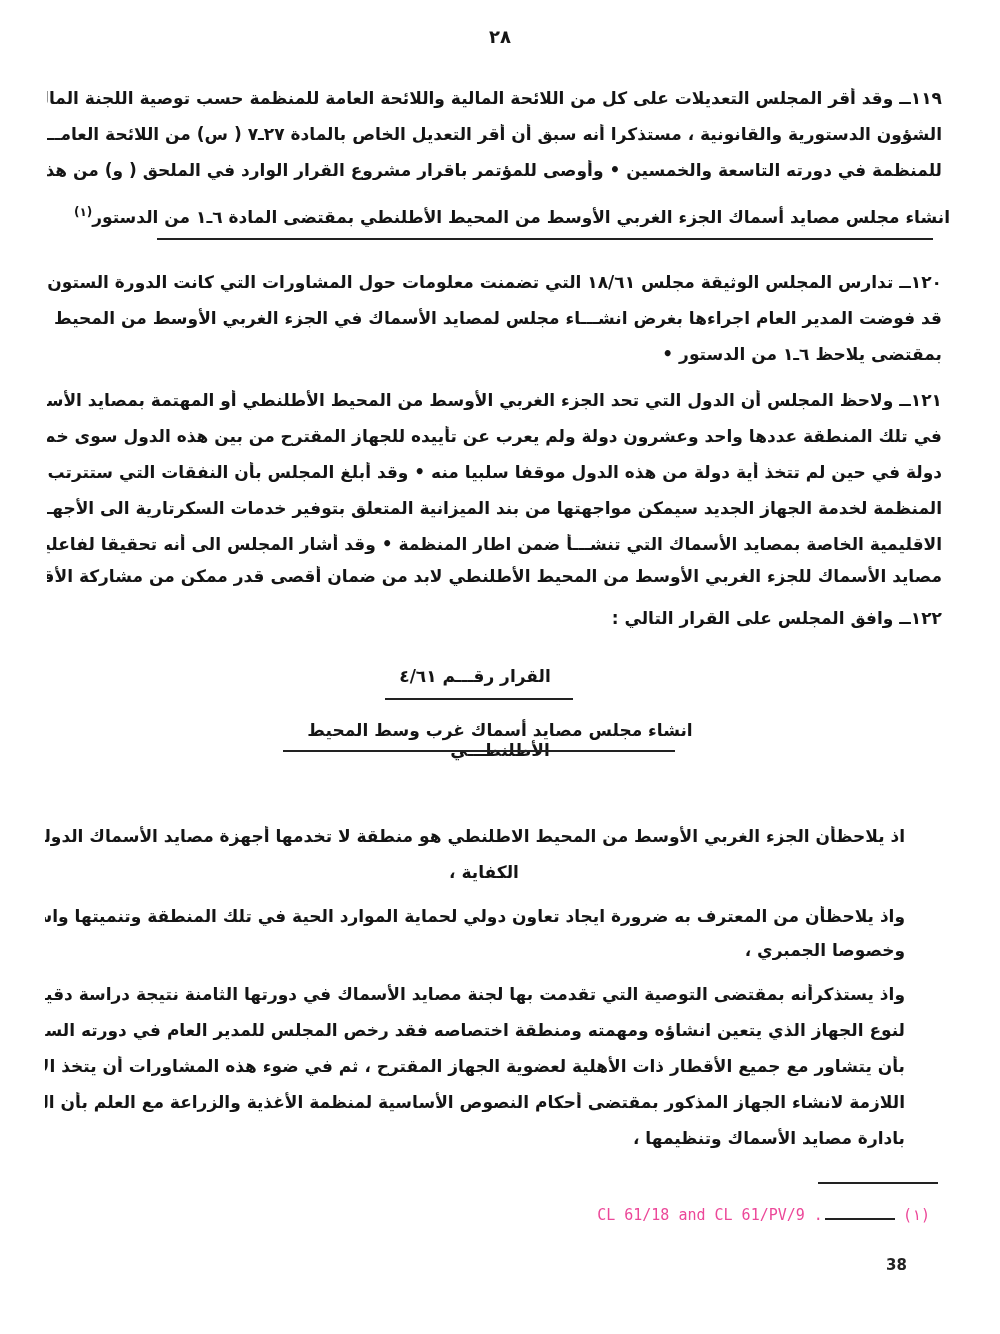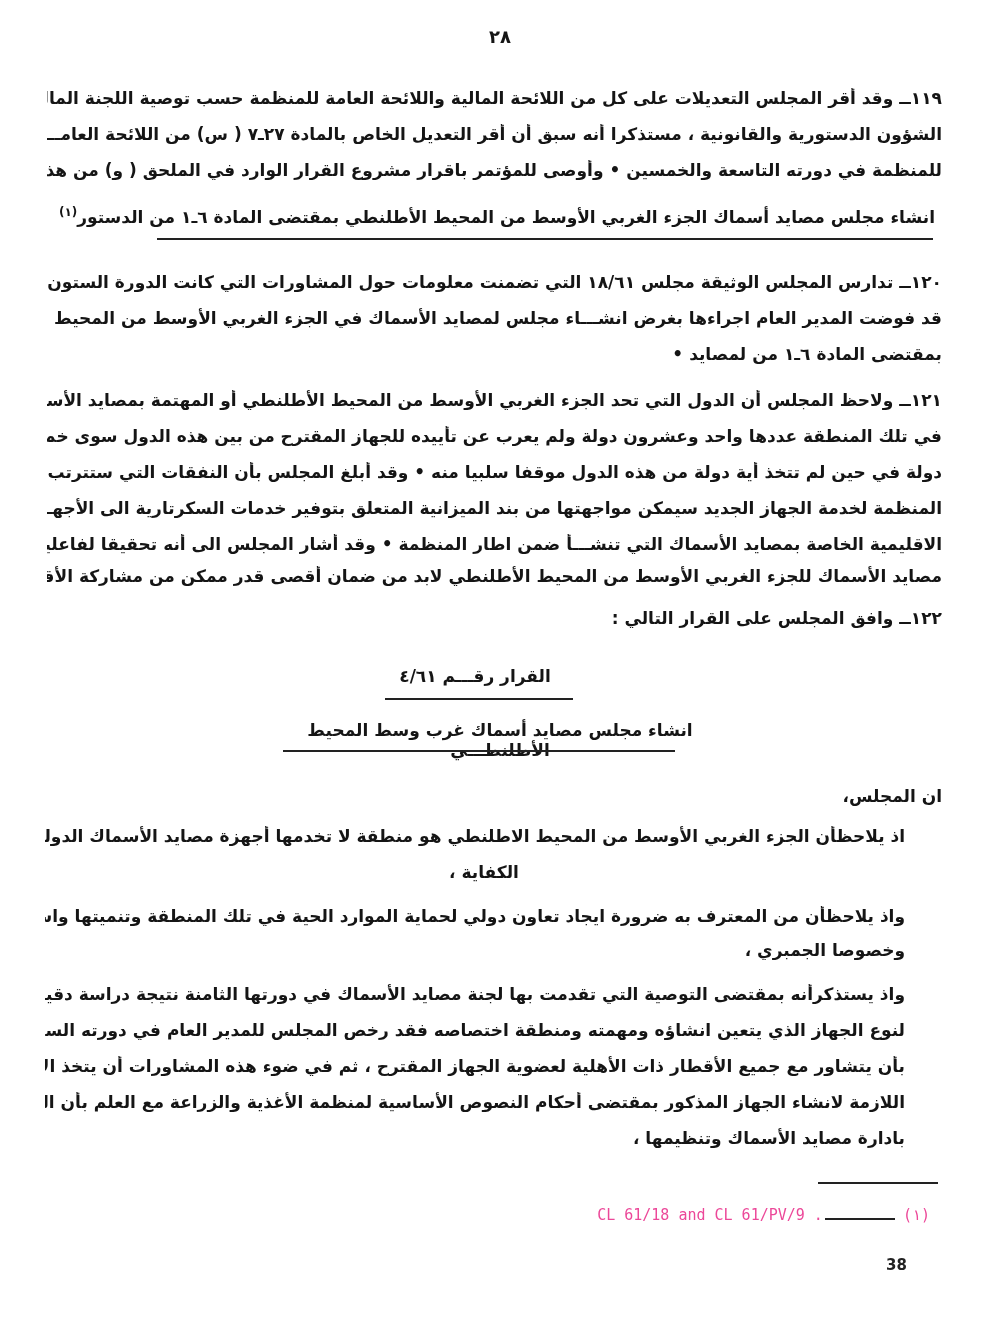--- a/index.html
+++ b/index.html
@@ -22,45 +22,44 @@
 <body>
 
 <div class="page">
 
   <div class="pnum-top ar">٢٨</div>
 
   <div class="line ar just" style="top:88px">١١٩ــ    وقد أقر المجلس التعديلات على كل من اللائحة المالية واللائحة العامة للمنظمة حسب توصية اللجنة المالية ولجنة</div>
   <div class="line ar just" style="top:124px">الشؤون الدستورية والقانونية ، مستذكرا أنه سبق أن أقر التعديل الخاص بالمادة ٢٧ـ٧ ( س) من اللائحة العامـــة</div>
   <div class="line ar just" style="top:160px">للمنظمة في دورته التاسعة والخمسين •  وأوصى للمؤتمر باقرار مشروع القرار الوارد في الملحق ( و) من هذا التقرير •</div>
 
-  <div class="line ar" style="top:205px; right:65px; width:auto; text-align:right;">
+  <div class="line ar" style="top:205px; right:50px; width:auto; text-align:right;">
     <span>انشاء مجلس مصايد أسماك الجزء الغربي الأوسط من المحيط الأطلنطي بمقتضى المادة ٦ـ١ من الدستور</span><sup>(١)</sup>
   </div>
   <div class="rule" style="top:238px; left:157px; width:776px;"></div>
 
   <div class="line ar just" style="top:272px">١٢٠ــ   تدارس المجلس الوثيقة مجلس ١٨/٦١ التي تضمنت معلومات حول المشاورات التي كانت الدورة الستون للمجلس</div>
   <div class="line ar just" style="top:308px">قد فوضت المدير العام اجراءها بغرض انشـــاء مجلس لمصايد الأسماك في الجزء الغربي الأوسط من المحيط الأطلنطي</div>
-  <div class="line ar" style="top:344px; text-align:right;">بمقتضى المادة ٦ـ١ من لمصايد •</div>
+  <div class="line ar" style="top:344px; text-align:right;">بمقتضى يلاحظ ٦ـ١ من الدستور •</div>
 
   <div class="line ar just" style="top:390px">١٢١ــ   ولاحظ المجلس أن الدول التي تحد الجزء الغربي الأوسط من المحيط الأطلنطي أو المهتمة بمصايد الأسمـــاك</div>
   <div class="line ar just" style="top:426px">في تلك المنطقة عددها واحد وعشرون دولة ولم يعرب عن تأييده للجهاز المقترح من بين هذه الدول سوى خمسة عشـرة</div>
   <div class="line ar just" style="top:462px">دولة في حين لم تتخذ أية دولة من هذه الدول موقفا سلبيا منه •   وقد أبلغ المجلس بأن النفقات التي ستترتب علـــــى</div>
   <div class="line ar just" style="top:498px">المنظمة لخدمة الجهاز الجديد سيمكن مواجهتها من بند الميزانية المتعلق بتوفير خدمات السكرتارية الى الأجهـــــزة</div>
   <div class="line ar just" style="top:534px">الاقليمية الخاصة بمصايد الأسماك التي تنشـــأ ضمن اطار المنظمة •   وقد أشار المجلس الى أنه تحقيقا لفاعلية مجلس</div>
   <div class="line ar just" style="top:566px">مصايد الأسماك للجزء الغربي الأوسط من المحيط الأطلنطي لابد من ضمان أقصى قدر ممكن من مشاركة الأقطار المعنية •</div>
 
   <div class="line ar" style="top:608px; text-align:right;">١٢٢ــ   وافق المجلس على القرار التالي :</div>
 
   <div class="center ar" style="top:666px; left:375px; width:200px;">القرار رقـــم ٤/٦١</div>
   <div class="rule" style="top:698px; left:385px; width:188px;"></div>
 
   <div class="center ar" style="top:720px; left:280px; width:440px;">انشاء مجلس مصايد أسماك غرب وسط  المحيط الأطلنطـــي</div>
   <div class="rule" style="top:750px; left:283px; width:392px;"></div>
 
-  <div class="line ar" style="top:786px; text-align:right;">ان المجلس،</div>
 
   <div class="line ar just" style="top:826px; right:95px; width:860px;">
     <span class="ul">اذ يلاحظ</span><span>أن الجزء الغربي الأوسط من المحيط الاطلنطي هو منطقة لا تخدمها أجهزة مصايد الأسماك الدولية بما فيه</span>
   </div>
   <div class="line ar" style="top:862px; right:86px; width:860px; text-align:center;">الكفاية ،</div>
 
   <div class="line ar just" style="top:906px; right:95px; width:860px;">
     <span class="ul">واذ يلاحظ</span><span>أن من المعترف به ضرورة ايجاد تعاون دولي لحماية الموارد الحية في تلك المنطقة وتنميتها واستغلالهــا</span>
   </div>
   <div class="line ar" style="top:940px; right:95px; width:860px; text-align:right;">وخصوصا الجمبري ،</div>

